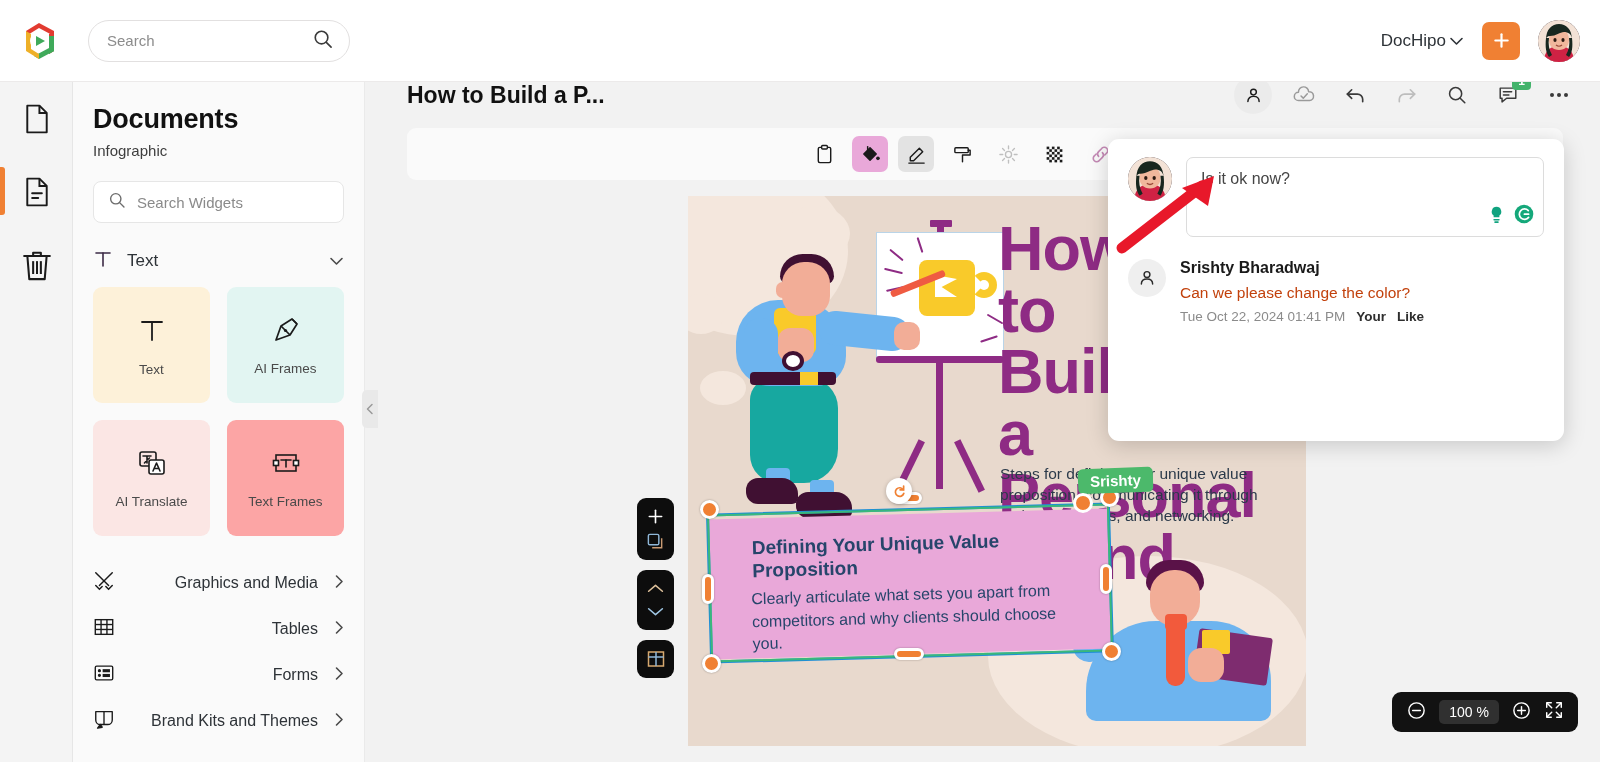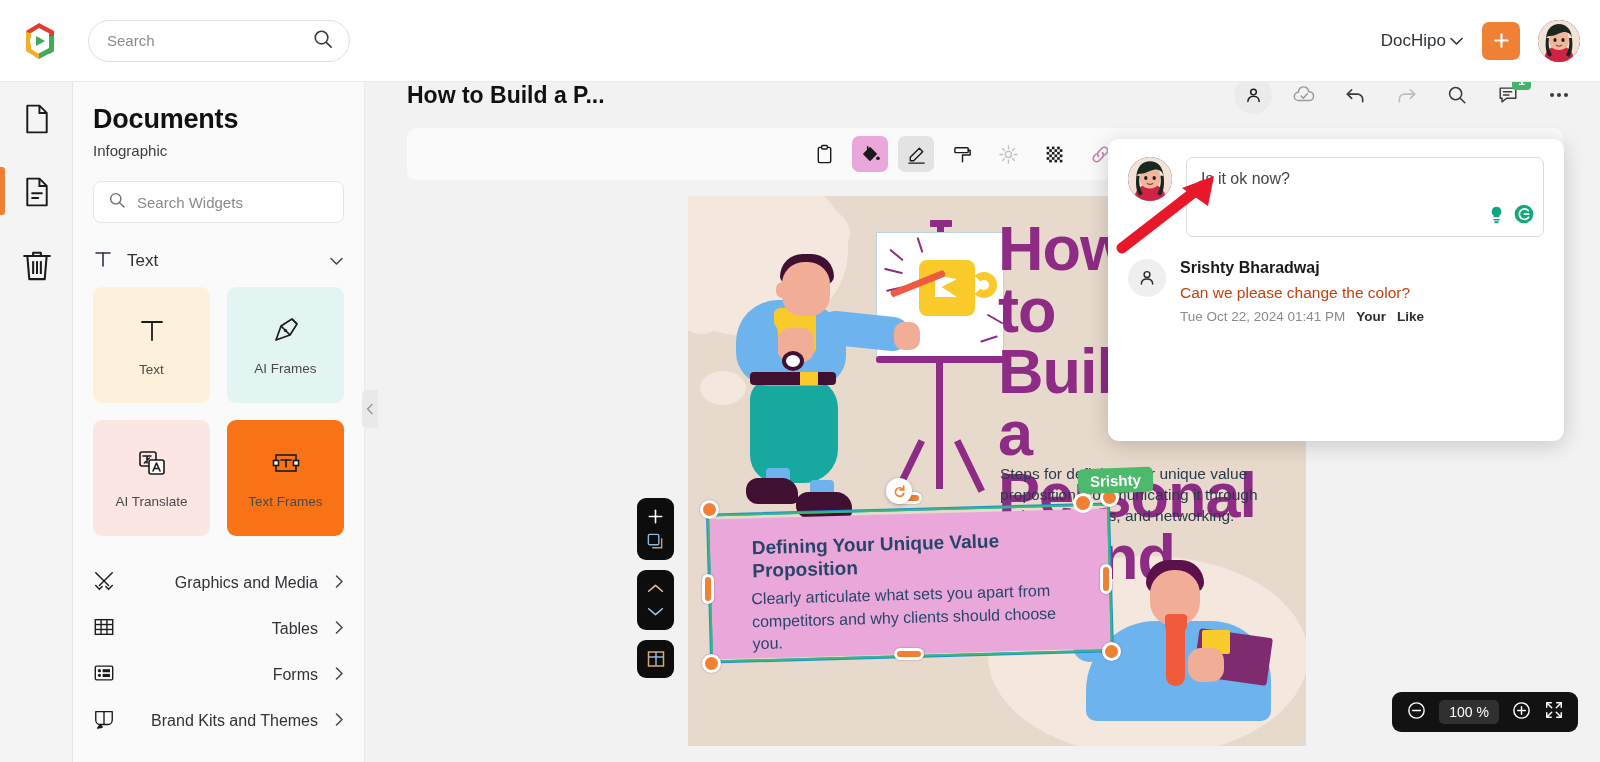--- a/index.html
+++ b/index.html
@@ -465,21 +465,21 @@
         <span>
           <svg width="32" height="32" viewBox="0 0 32 32" fill="none" stroke="#1b1b1b" stroke-width="1.6" stroke-linejoin="round">
             <rect x="4" y="5" width="16" height="14" rx="2"></rect>
             <rect x="13" y="13" width="15" height="14" rx="2" fill="#fff"></rect>
             <path d="M7 9 h8 M11 9 v7 M8.5 16 q2.5 -3 5 -5" stroke-linecap="round"></path>
             <path d="M17 24 l3.5 -8 l3.5 8 M18.2 21.5 h4.6" stroke-linecap="round"></path>
           </svg>
         </span>
         <span class="clabel">AI Translate</span>
       </div>
-      <div class="card" style="background:#f97316">
+      <div class="card" style="background:#fca5a5">
         <span>
           <svg width="32" height="32" viewBox="0 0 32 32" fill="none" stroke="#1b1b1b" stroke-width="1.6">
             <rect x="6" y="8" width="20" height="16"></rect>
             <line x1="11" y1="13" x2="21" y2="13" stroke-linecap="round"></line>
             <line x1="16" y1="13" x2="16" y2="20" stroke-linecap="round"></line>
             <rect x="3.5" y="13.5" width="5" height="5" fill="#fff"></rect>
             <rect x="23.5" y="13.5" width="5" height="5" fill="#fff"></rect>
           </svg>
         </span>
         <span class="clabel">Text Frames</span>

